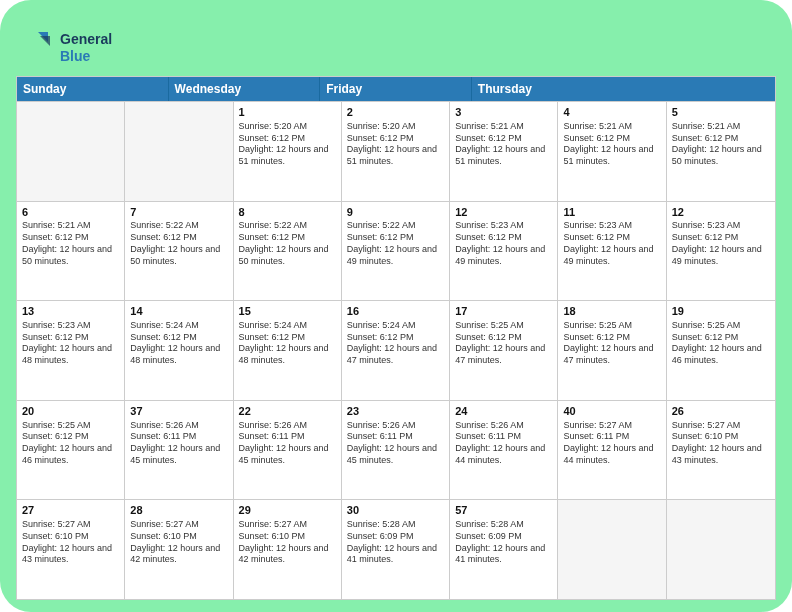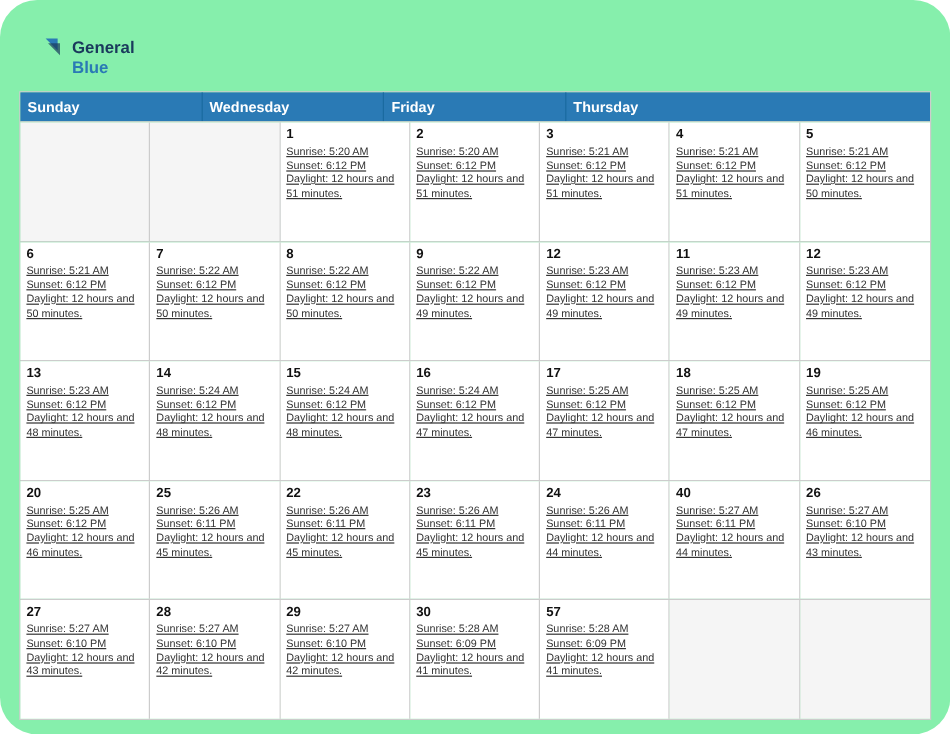--- a/index.html
+++ b/index.html
@@ -96,21 +96,20 @@
       font-size: 11px;
       font-weight: bold;
       color: #111;
       display: block;
       margin-bottom: 1px;
     }
     .cell-info {
       font-size: 9px;
       color: #333;
       line-height: 1.3;
-      text-decoration: underline;
     }
   </style>
 </head>
 <body>
 
 <div class="page">
   <div class="header">
     <div class="logo">
     <div style="display:flex;align-items:center;gap:4px;">
       <svg width="40" height="40" viewBox="0 0 40 40">
@@ -260,21 +259,21 @@
           </div>
         </div>
         <div class="cal-row">
           <div class="cal-cell">
             <span class="day-num">20</span>
             <div class="cell-info" style="white-space: pre-line;">Sunrise: 5:25 AM
 Sunset: 6:12 PM
 Daylight: 12 hours and 46 minutes.</div>
           </div>
           <div class="cal-cell">
-            <span class="day-num">25</span>
+            <span class="day-num">37</span>
             <div class="cell-info" style="white-space: pre-line;">Sunrise: 5:26 AM
 Sunset: 6:11 PM
 Daylight: 12 hours and 45 minutes.</div>
           </div>
           <div class="cal-cell">
             <span class="day-num">22</span>
             <div class="cell-info" style="white-space: pre-line;">Sunrise: 5:26 AM
 Sunset: 6:11 PM
 Daylight: 12 hours and 45 minutes.</div>
           </div>

